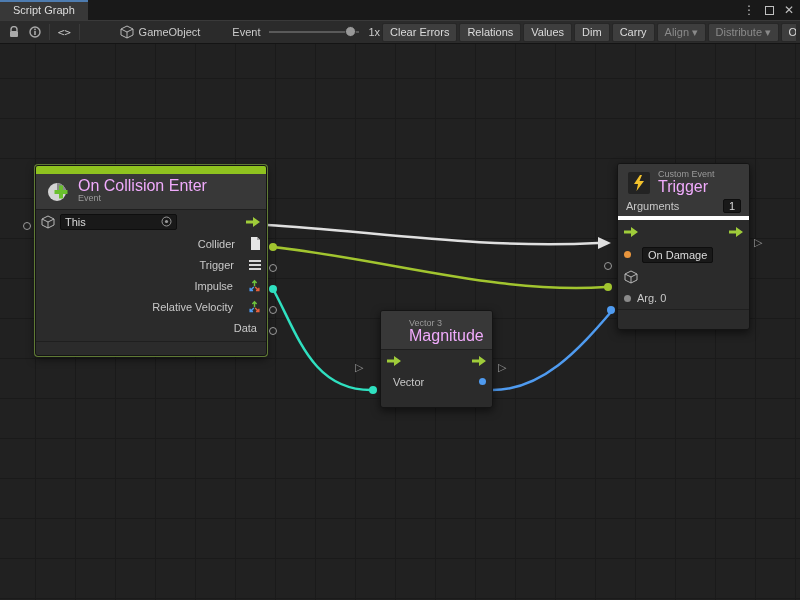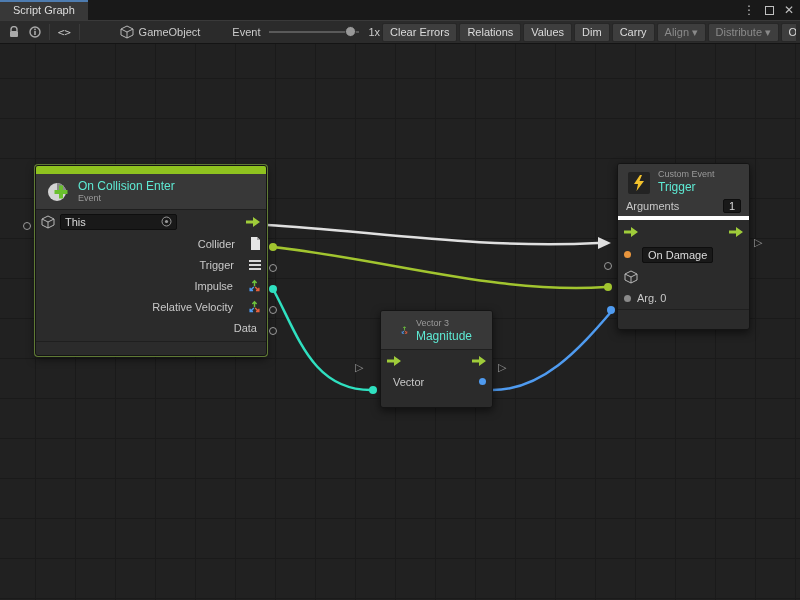--- a/index.html
+++ b/index.html
@@ -40,21 +40,21 @@
 
   svg.wires { position:absolute; top:0; left:0; width:800px; height:600px; pointer-events:none; }
 
   
   .node { position:absolute; background:#2b2b2b; border:1px solid #141414; border-radius:3px;
     box-shadow:0 3px 8px rgba(0,0,0,.55); overflow:hidden; }
   .node.selected { box-shadow:0 0 0 1px #5f7a35, 0 3px 8px rgba(0,0,0,.55); }
   .accent { height:8px; background:#8fc31f; }
   .nhead { background:#383838; display:flex; align-items:flex-end; gap:8px; padding:5px 10px;
     border-bottom:1px solid #1e1e1e; }
-  .ntitle { font-size:12px; color:#5eead4; line-height:14px; }
+  .ntitle { font-size:16px; color:#f0abfc; line-height:14px; }
   .nsub { font-size:9px; color:#9a9a9a; line-height:11px; }
   .ncat { font-size:9px; color:#9a9a9a; line-height:11px; }
   .nrow { height:21px; display:flex; align-items:center; font-size:11px; color:#c8c8c8; }
   .orow { justify-content:flex-end; gap:15px; padding-right:5px; }
   .nfoot { border-top:1px solid #1f1f1f; height:10px; background:#2b2b2b; }
   .dropdown { height:16px; width:117px; background:#191919; border:1px solid #0e0e0e; border-radius:2px;
     display:flex; align-items:center; gap:4px; padding:0 4px; color:#dcdcdc; font-size:11px; }
   .dropdown .dd-label { flex:1; }
   .field { height:16px; background:#191919; border:1px solid #0e0e0e; border-radius:2px;
     display:flex; align-items:center; padding:0 5px; color:#dcdcdc; font-size:11px; }

